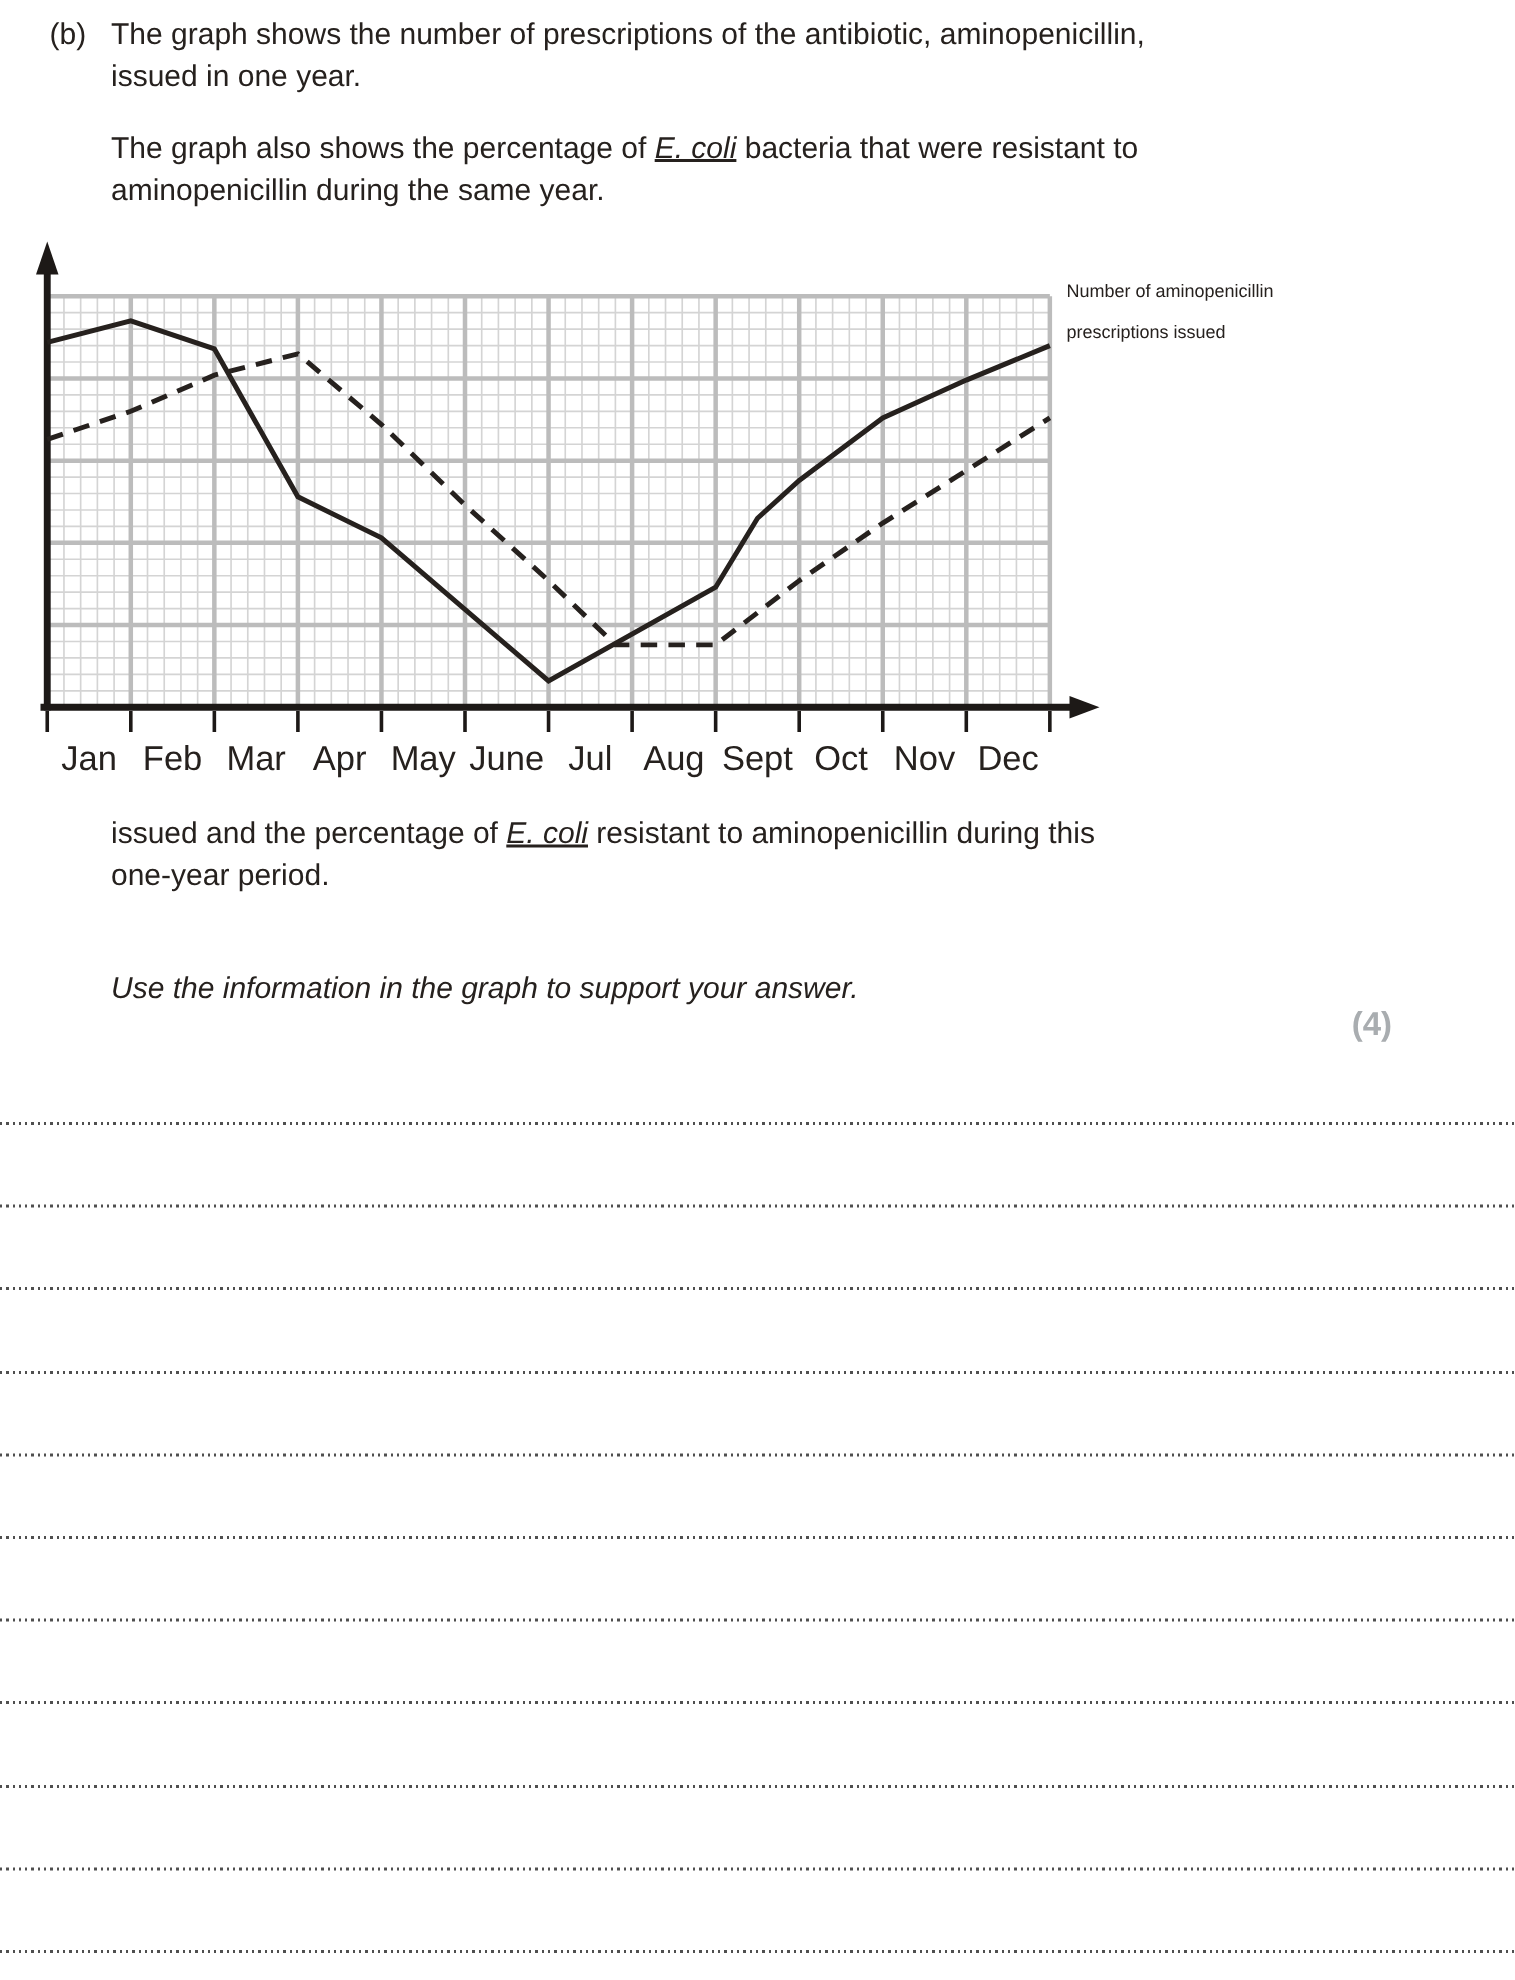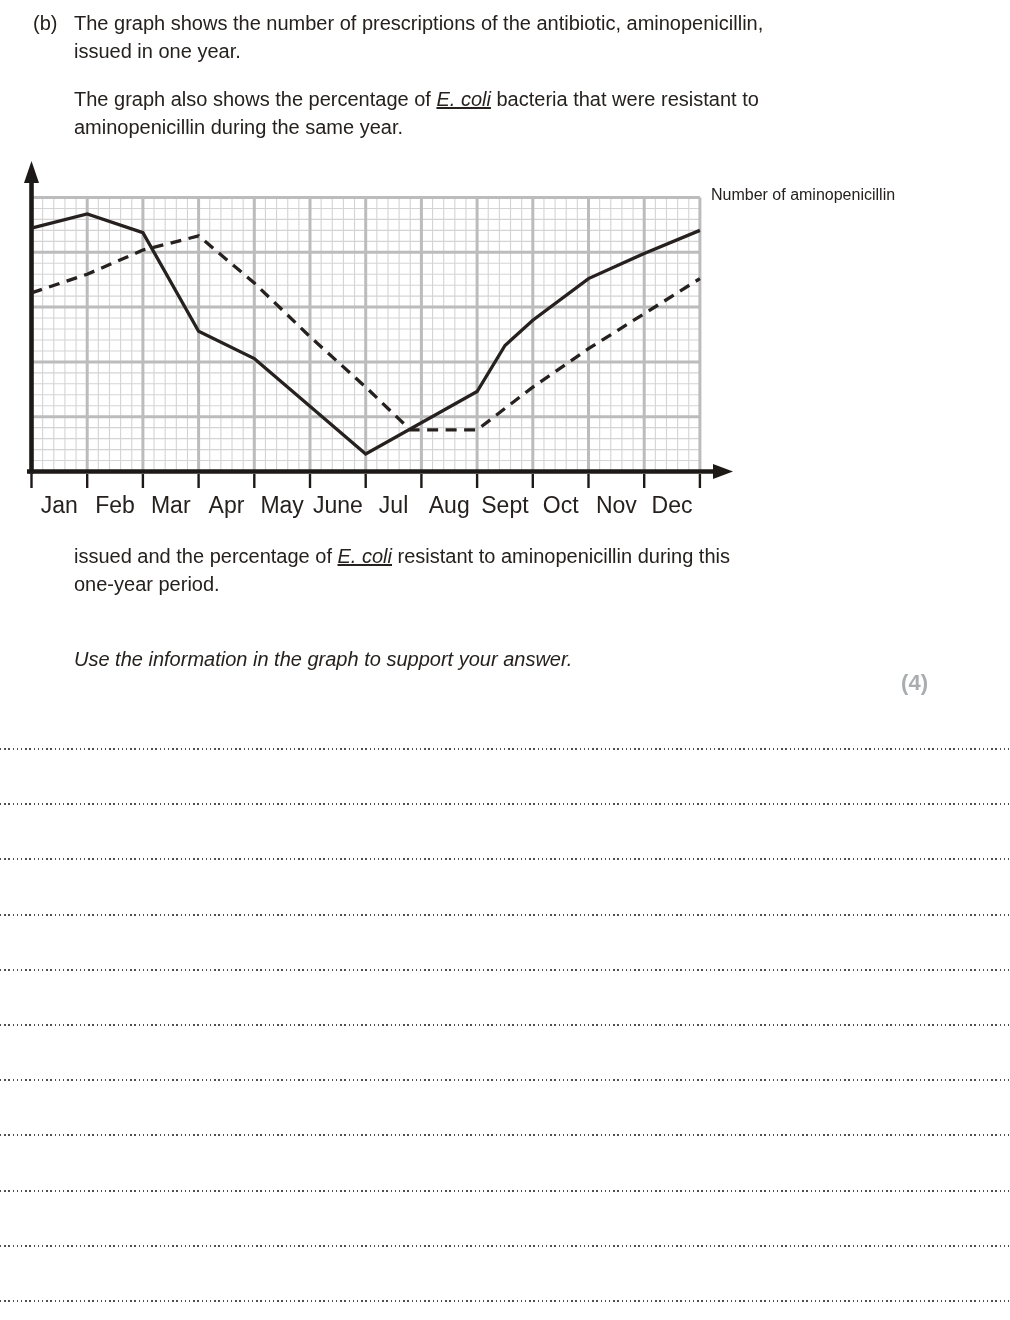--- a/index.html
+++ b/index.html
@@ -8,21 +8,21 @@
     width:1010px;height:1320px;
     background:#ffffff;
     font-family:"Liberation Sans","DejaVu Sans",sans-serif;
     color:var(--ink,#26211e);
     overflow:hidden;
   }
   .abs{position:absolute;}
   .qlabel{position:absolute;left:33px;top:9px;font-size:20px;line-height:28px;}
   .textline{font-size:20px;line-height:28px;white-space:nowrap;}
   .it{font-style:italic;text-decoration:underline;}
-  .legend{position:absolute;left:711px;font-size:16px;line-height:27px;}
+  .legend{position:absolute;left:711px;font-size:12px;line-height:27px;}
   .marks{
     position:absolute;right:82px;top:670px;
     font-size:22px;font-weight:bold;color:var(--marks-gray,#a9adb0);
     text-align:right;
   }
   .answer-line{
     position:absolute;left:0;width:1010px;height:2px;
     background:repeating-linear-gradient(to right, var(--answer-dots,#555) 0 1.5px, transparent 1.5px 4.2px);
   }
   svg text{font-family:"Liberation Sans","DejaVu Sans",sans-serif;}
@@ -168,20 +168,21 @@
         <text x="560.65" y="513" text-anchor="middle" font-size="23" fill="#26211e">Oct</text>
         <text x="616.35" y="513" text-anchor="middle" font-size="23" fill="#26211e">Nov</text>
         <text x="672.0500000000001" y="513" text-anchor="middle" font-size="23" fill="#26211e">Dec</text>
       </g>
       <polyline points="31.5,228.2 87.2,213.9 142.9,232.6 198.6,331.2 254.3,358.6 365.7,454.0 477.1,391.5 505.0,345.5 532.8,320.3 588.5,278.6 644.2,253.4 699.9,230.4" fill="none" stroke="#26211e" stroke-width="3.3"></polyline>
       <polyline points="31.5,292.9 87.2,274.2 142.9,250.1 198.6,235.9 254.3,283.0 310.0,336.7 365.7,387.1 410.3,429.9 477.1,429.9 532.8,387.1 588.5,348.7 644.2,313.7 699.9,278.6" fill="none" stroke="#26211e" stroke-width="3.3" stroke-dasharray="11,7.5"></polyline>
     </svg>
 
   <div class="legend" style="top:181px;">
     <div>Number of aminopenicillin</div>
+    <div>prescriptions issued</div>
   </div>
 
   <div class="abs" style="left:74px;top:542px;">
     <div class="textline"><span>issued and the percentage of </span><span class="it">E. coli</span><span> resistant to aminopenicillin during this</span></div>
     <div class="textline"><span>one-year period.</span></div>
   </div>
 
   <div class="abs textline" style="left:74px;top:645px;font-style:italic;"><span>Use the information in the graph to support your answer.</span></div>
 
   <div class="marks">(4)</div>

